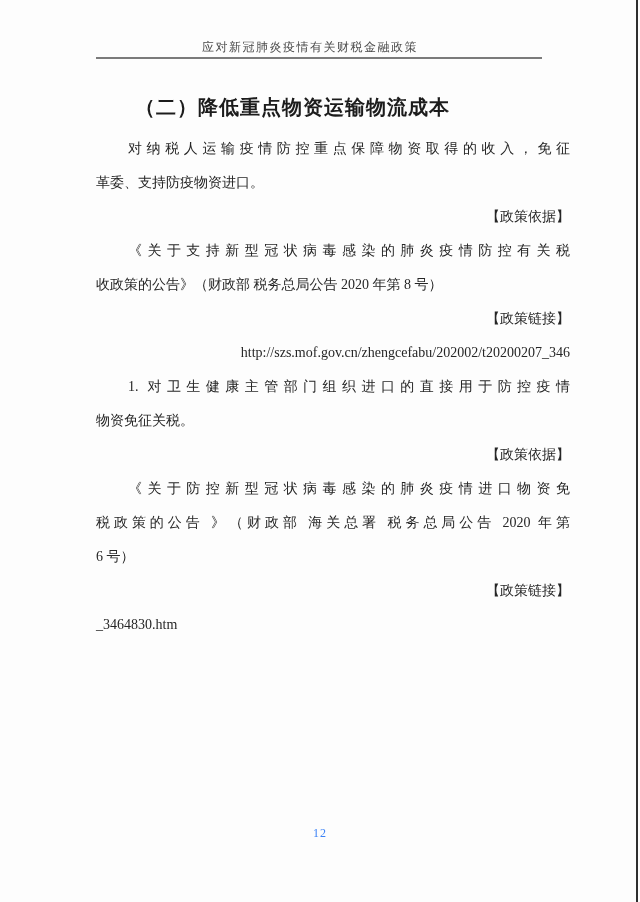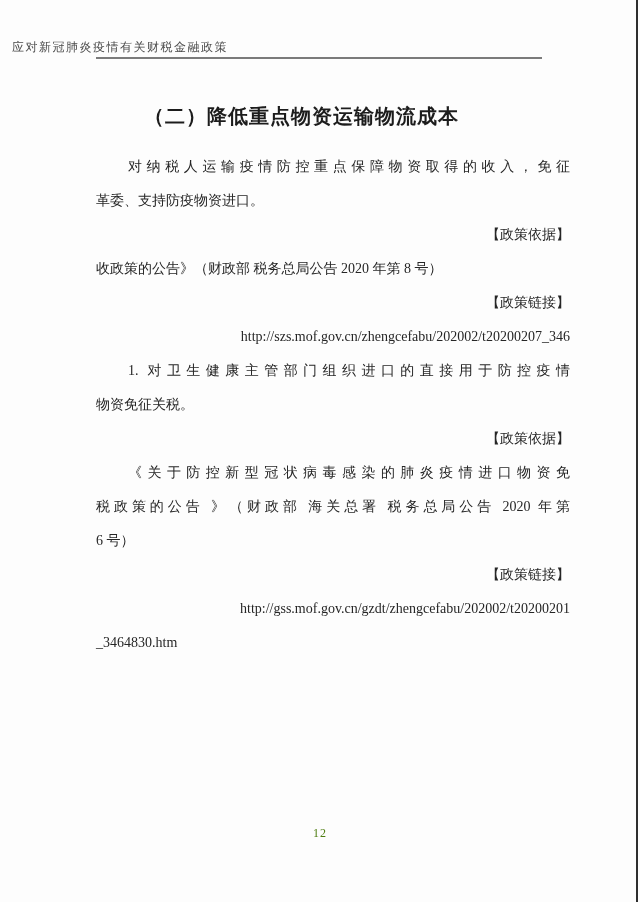--- a/index.html
+++ b/index.html
@@ -21,42 +21,43 @@
     position: absolute;
     left: 636px;
     top: 0;
     width: 2px;
     height: 902px;
     background: #2e2e2e;
   }
   .doc-header {
     position: absolute;
     top: 39px;
-    left: 12px;
+    left: 0;
     width: 620px;
+    text-align: center;
     font-size: 12px;
     letter-spacing: 1.5px;
     color: #4a4a4a;
   }
   .header-rule {
     position: absolute;
     left: 96px;
     top: 57px;
     width: 446px;
     height: 2px;
     background: #7b7b7b;
   }
   .content {
     position: absolute;
     left: 96px;
     top: 82px;
     width: 474px;
   }
   .sec-heading {
-    margin: 16px;
+    margin: 7px;
     font-size: 20px;
     font-weight: bold;
     line-height: 36px;
     padding-left: 32px;
     letter-spacing: 1px;
     color: #1c1c1c;
   }
   .sec-heading.second {
     margin-top: 26px;
   }
@@ -76,55 +77,55 @@
     text-align-last: justify;
   }
   .page-number {
     position: absolute;
     top: 826px;
     left: 0;
     width: 640px;
     text-align: center;
     font-size: 12px;
     letter-spacing: 1px;
-    color: #4d7c0f;
+    color: #3b82f6;
   }
 </style>
 </head>
 <body>
 
 <div class="page">
 
   <div class="doc-header">应对新冠肺炎疫情有关财税金融政策</div>
   <div class="header-rule"></div>
   <div class="right-edge"></div>
 
   <div class="content">
 
     <h2 class="sec-heading">（二）降低重点物资运输物流成本</h2>
 
     <div class="ln ind fill">对纳税人运输疫情防控重点保障物资取得的收入，免征</div>
     <div class="ln">革委、支持防疫物资进口。</div>
 
     <div class="ln ind">【政策依据】</div>
+    <div class="ln ind fill">《关于支持新型冠状病毒感染的肺炎疫情防控有关税</div>
     <div class="ln">收政策的公告》（财政部 税务总局公告 2020 年第 8 号）</div>
 
     <div class="ln ind">【政策链接】</div>
     <div class="ln ind">http://szs.mof.gov.cn/zhengcefabu/202002/t20200207_346</div>
 
 
     <div class="ln ind fill">1. 对卫生健康主管部门组织进口的直接用于防控疫情</div>
     <div class="ln">物资免征关税。</div>
 
     <div class="ln ind">【政策依据】</div>
     <div class="ln ind fill">《关于防控新型冠状病毒感染的肺炎疫情进口物资免</div>
     <div class="ln fill">税政策的公告 》（财政部 海关总署 税务总局公告 2020 年第</div>
     <div class="ln">6 号）</div>
 
     <div class="ln ind">【政策链接】</div>
-    <div class="ln ind">http://gss.mof.gov.cn/gzdt/zhengcefabu/202002/t20200201</div>
     <div class="ln">_3464830.htm</div>
 
   </div>
 
   <div class="page-number">12</div>
 
 </div>
 
 </body></html>

